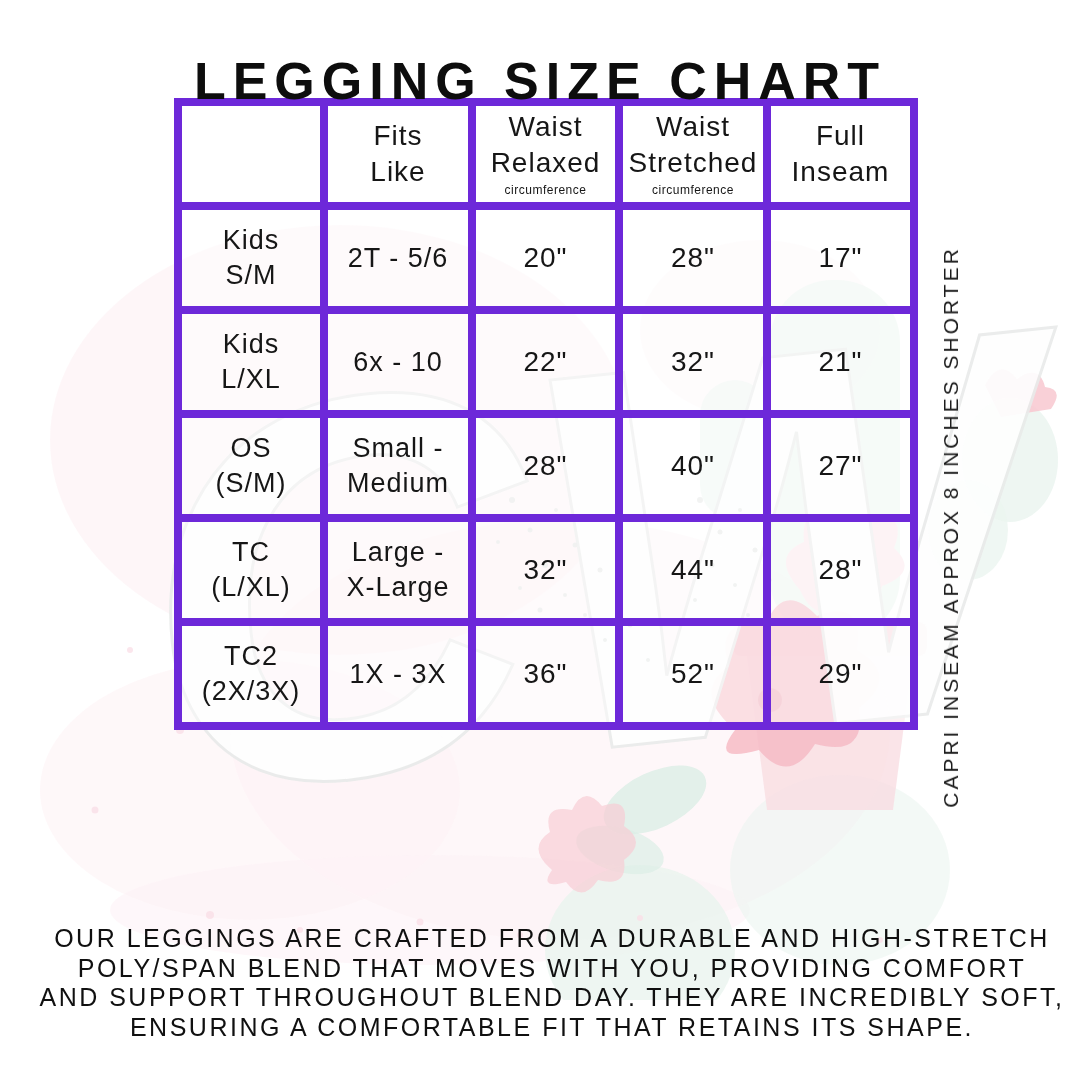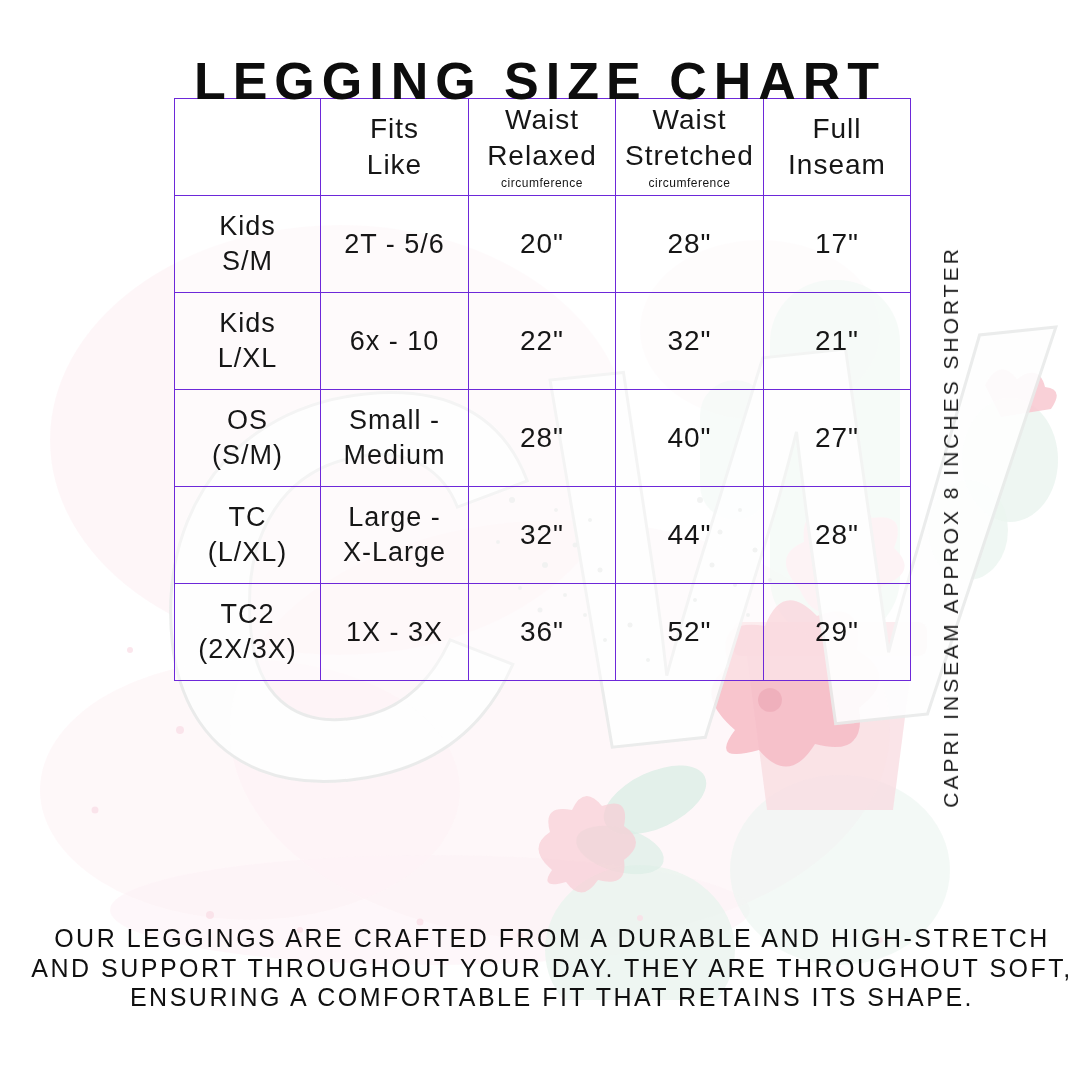--- a/index.html
+++ b/index.html
@@ -13,21 +13,21 @@
   .title{
     position:absolute;top:16px;left:0;width:100%;text-align:center;
     font-size:52px;font-weight:700;letter-spacing:7px;color:#0d0d0d;z-index:2;
   }
   
   table.size-chart{
     position:absolute;left:174px;top:98px;z-index:1;
     border-collapse:collapse;table-layout:fixed;width:736px;
   }
   table.size-chart td{
-    border:1px solid #6d28d9;text-align:center;vertical-align:middle;
+    border:8px solid #6d28d9;text-align:center;vertical-align:middle;
     padding:0;background:rgba(255,255,255,0.45);
   }
   td.pink{background:#fce9f0;border:4px solid #f4a9c1;}
   td.corner{background:transparent;border:0 none;}
   tr.hdr td{height:96px;}
   tr.body td{height:96px;}
   .cell-line{display:block;font-size:27px;line-height:35px;letter-spacing:1px;}
   .cell-line:empty{display:none;}
   .hdr .cell-line{font-size:28px;line-height:36px;}
   .sub-line{display:block;font-size:12px;line-height:17px;letter-spacing:0.5px;margin-top:1px;}
@@ -219,17 +219,18 @@
       <td><span class="value">52"</span></td>
       <td><span class="value">29"</span></td>
     </tr>
   </tbody>
     </table>
 
   <div class="side-note">CAPRI INSEAM APPROX 8 INCHES SHORTER</div>
 
   <div class="footer">
     <div>OUR LEGGINGS ARE CRAFTED FROM A DURABLE AND HIGH-STRETCH</div>
-    <div>AND SUPPORT THROUGHOUT YOUR DAY. THEY ARE THROUGHOUT SOFT,</div>
+    <div>POLY/SPAN BLEND THAT MOVES WITH YOU, PROVIDING COMFORT</div>
+    <div>AND SUPPORT THROUGHOUT BLEND DAY. THEY ARE INCREDIBLY SOFT,</div>
     <div>ENSURING A COMFORTABLE FIT THAT RETAINS ITS SHAPE.</div>
   </div>
 
 </div>
 
 </body></html>

